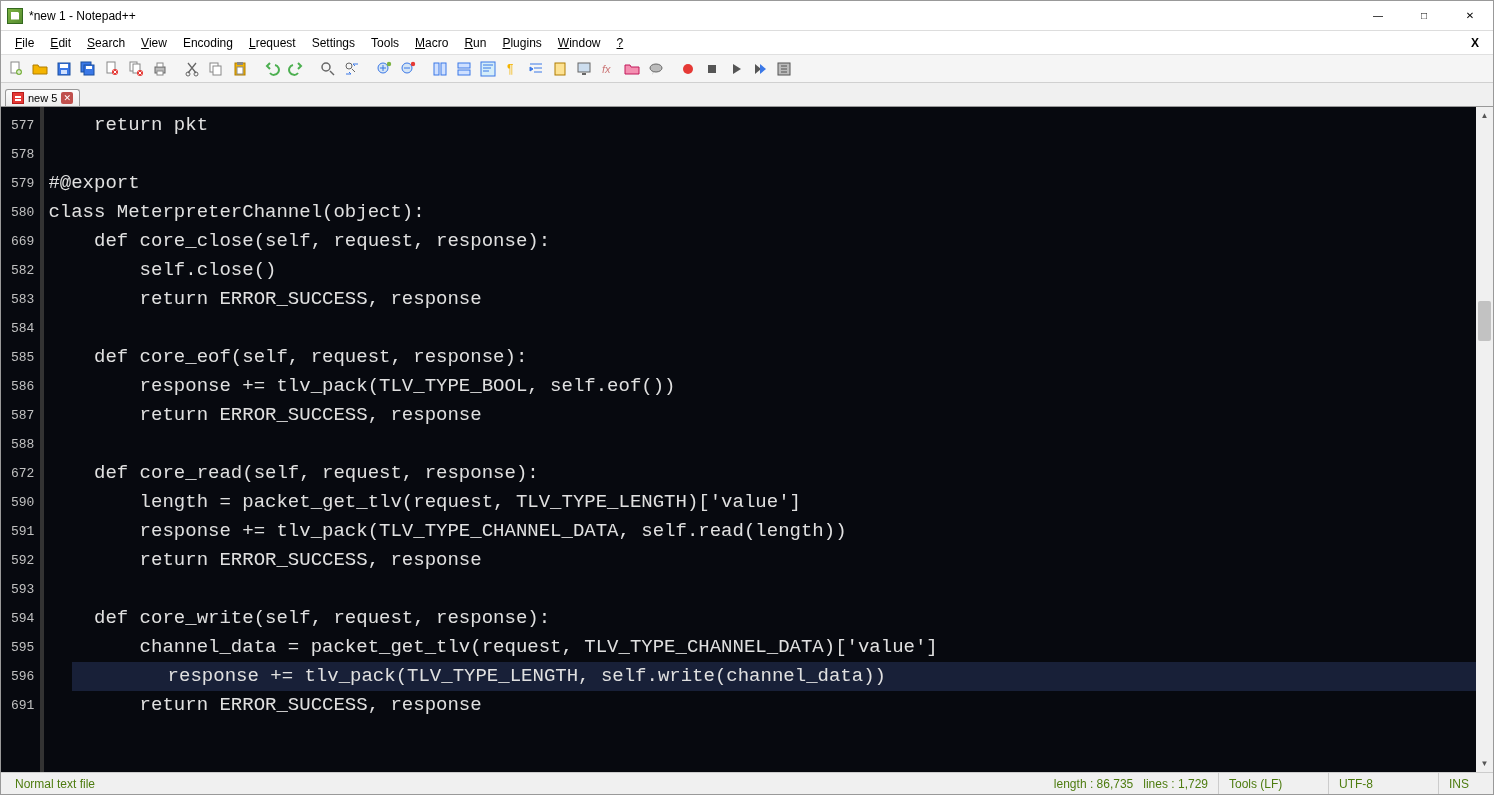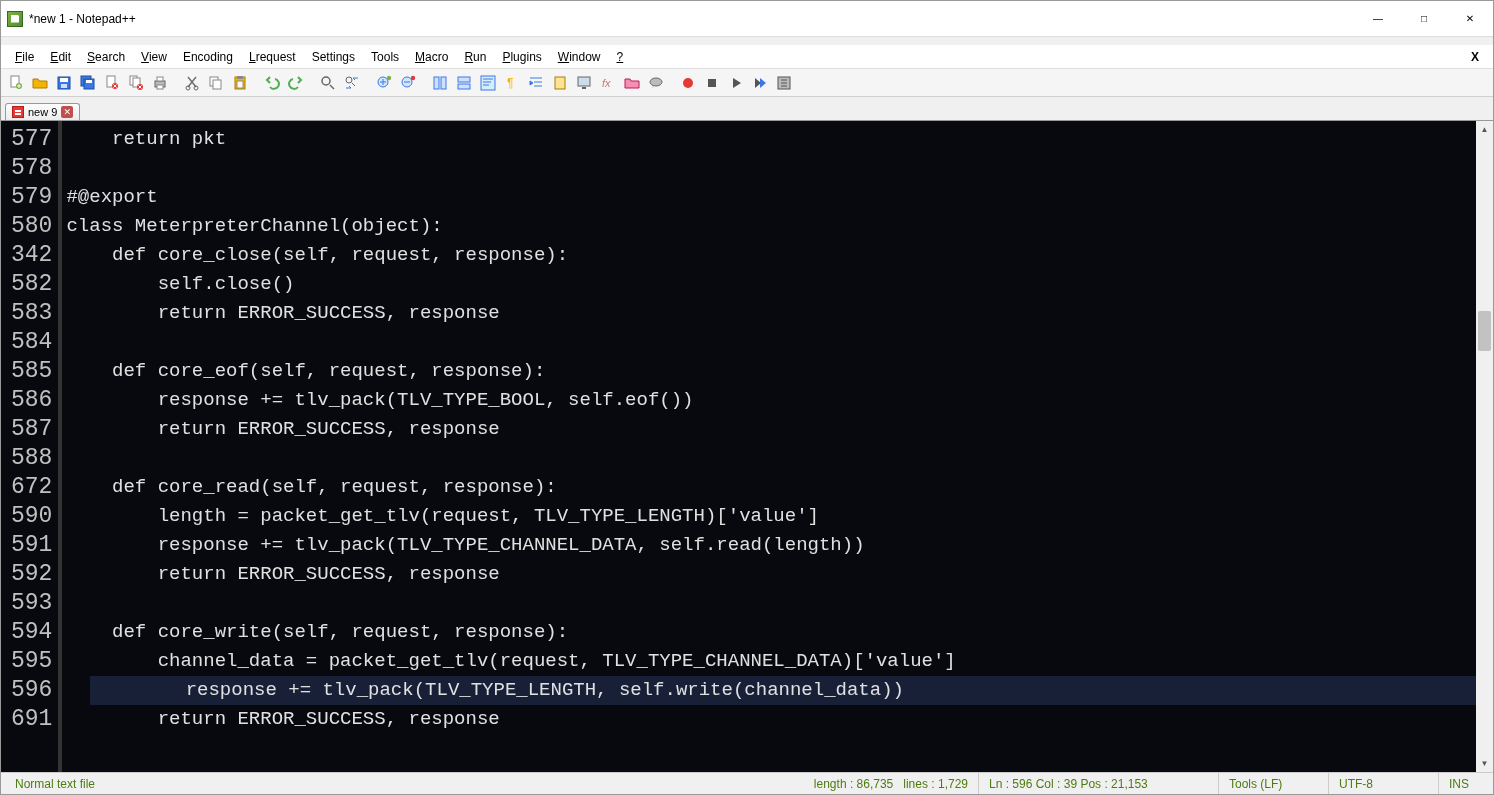--- a/index.html
+++ b/index.html
@@ -8,21 +8,21 @@
   font-size: 12px;
   background: #f0f0f0;
   width: 1494px;
   height: 795px;
   display: flex;
   flex-direction: column;
   border: 1px solid #999;
   overflow: hidden;
 }
 .titlebar {
-  height: 36px;
+  height: 30px;
   background: #fff;
   display: flex;
   align-items: center;
   padding: 0 0 0 6px;
   border-bottom: 1px solid #ddd;
 }
 .titlebar .app-icon {
   width: 16px; height: 16px;
   margin-right: 6px;
   background: linear-gradient(135deg,#7cb342,#558b2f);
@@ -44,21 +44,20 @@
 }
 
 .menubar {
   height: 24px;
   background: #fff;
   display: flex;
   align-items: center;
   padding: 0 6px;
   font-size: 12px;
   border-bottom: 1px solid #e0e0e0;
-  margin-top: 8px;
 }
 .menubar .menu-item {
   padding: 2px 8px;
   cursor: default;
 }
 .menubar .menu-item u { text-decoration: underline; }
 .menubar .right { margin-left:auto; padding:2px 8px; font-weight:bold; }
 
 .toolbar {
   height: 28px;
@@ -120,21 +119,21 @@
 .editor-wrap {
   flex:1;
   display:flex;
   overflow:hidden;
   background:#07090f;
 }
 .gutter {
   background:#07090f;
   color:#c0c0c0;
   font-family: Consolas, "Courier New", monospace;
-  font-size: 23px;
+  font-size: 13px;
   text-align:center;
   padding: 4px 6px 4px 10px;
   border-right: 4px solid #333;
   user-select:none;
 }
 .gutter .ln { height:29px; line-height:29px; }
 .code {
   flex:1;
   font-family: Consolas, "Courier New", monospace;
   font-size: 19px;
@@ -406,32 +405,32 @@
       <svg viewBox="0 0 16 16">
         <rect x="2" y="2" width="12" height="12" fill="#bbb" stroke="#555"></rect>
         <path d="M5 5h6M5 8h6M5 11h6" stroke="#555"></path>
       </svg>
     </div>
   </div>
 
 <div class="tabbar">
   <div class="tab">
     <div class="file-icon"></div>
-    <span>new 9</span>
+    <span>new 5</span>
     <div class="tab-close">✕</div>
   </div>
 </div>
 
 <div class="editor-wrap">
   <div class="gutter" id="gutter">
       <div class="ln">577</div>
       <div class="ln">578</div>
       <div class="ln">579</div>
       <div class="ln">580</div>
-      <div class="ln">342</div>
+      <div class="ln">669</div>
       <div class="ln">582</div>
       <div class="ln">583</div>
       <div class="ln">584</div>
       <div class="ln">585</div>
       <div class="ln">586</div>
       <div class="ln">587</div>
       <div class="ln">588</div>
       <div class="ln">672</div>
       <div class="ln">590</div>
       <div class="ln">591</div>
@@ -449,17 +448,16 @@
       <div class="thumb"></div>
     </div>
     <div class="arrow">▼</div>
   </div>
 </div>
 
 <div class="statusbar">
   <div class="sb-cell first">Normal text file</div>
   <div class="sb-push"></div>
   <div class="sb-cell"><span>length : 86,735</span>&nbsp;&nbsp;&nbsp;<span>lines : 1,729</span></div>
-  <div class="sb-cell" style="min-width:240px">Ln : 596   Col : 39   Pos : 21,153</div>
   <div class="sb-cell" style="min-width:110px">Tools (LF)</div>
   <div class="sb-cell" style="min-width:110px">UTF-8</div>
   <div class="sb-cell" style="min-width:50px">INS</div>
 </div>
 
 </body></html>

